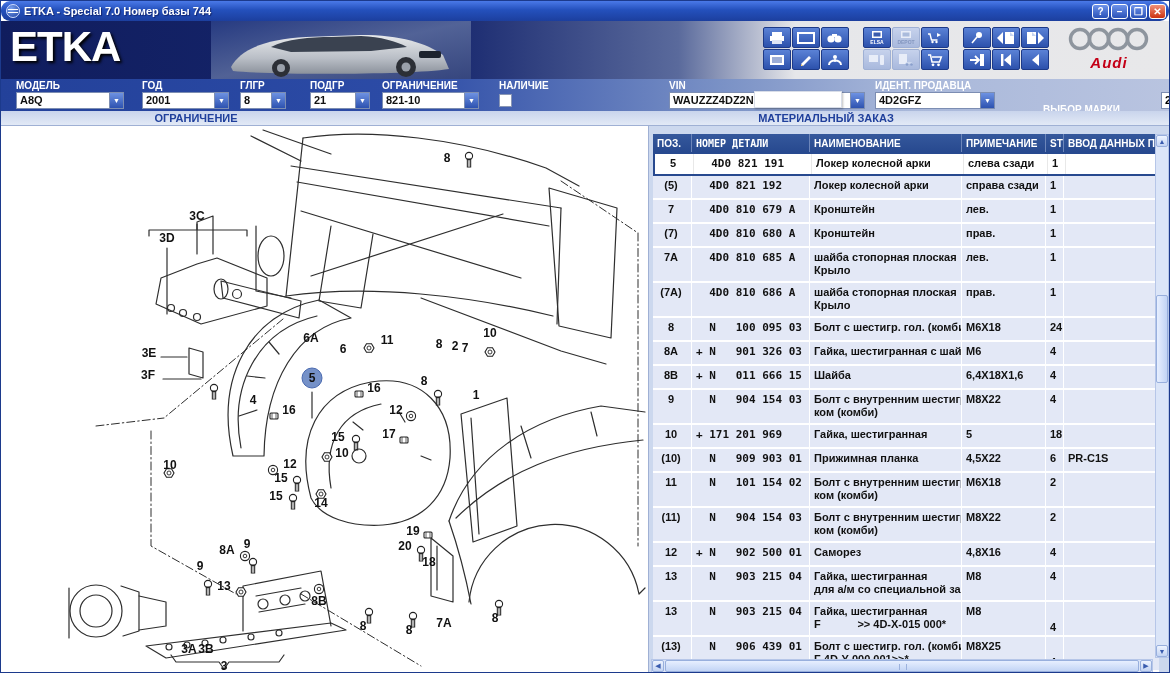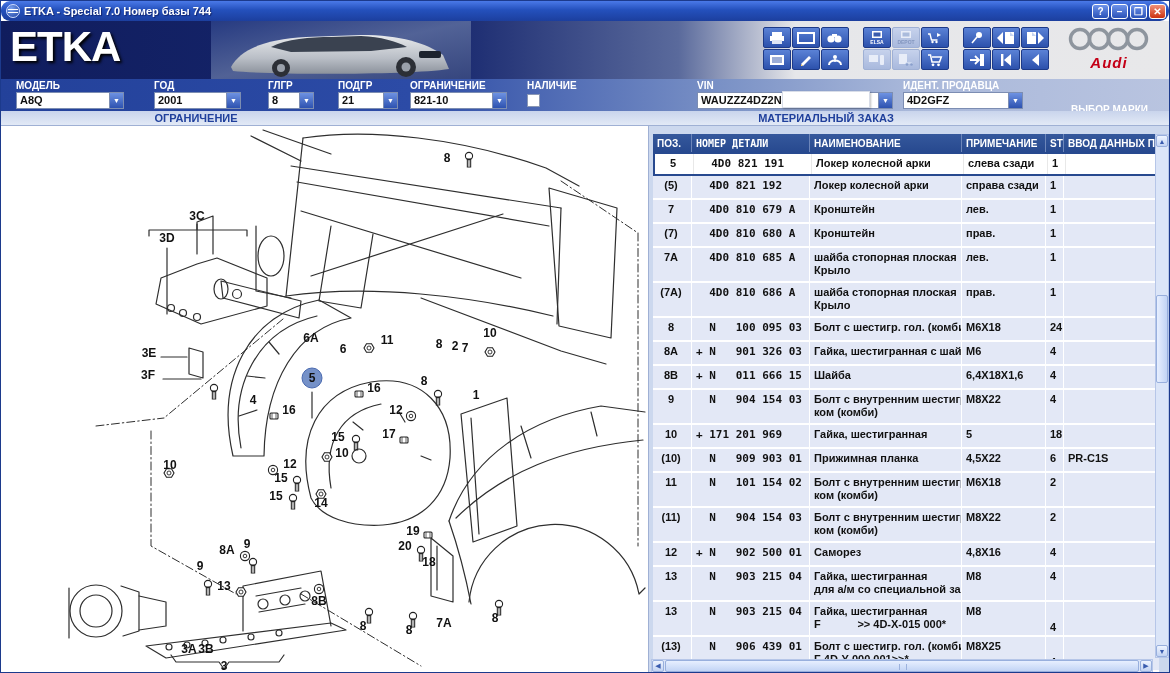--- a/index.html
+++ b/index.html
@@ -30,22 +30,22 @@
   .filterbar{height:32px;background:linear-gradient(90deg,#23419a 0%,#2c4ba6 35%,#7b92c6 62%,#a9b8da 78%,#b9c4e0 100%);display:flex;align-items:flex-start;padding-top:1px;}
   .field{display:flex;flex-direction:column;flex:none;}
   .field .flabel{color:#fff;font-size:10px;font-weight:bold;line-height:12px;white-space:nowrap;}
   .combo{height:17px;background:#fff;border:1px solid #7c8db2;display:flex;align-items:stretch;}
   .combo .val{flex:1;font-size:11px;font-weight:bold;color:#111;padding:1px 2px 0 3px;white-space:nowrap;overflow:hidden;}
   .combo .arr{width:14px;background:linear-gradient(180deg,#6e92e2,#2d52b0);border-left:1px solid #7c8db2;color:#fff;font-size:7px;display:flex;align-items:center;justify-content:center;}
   .chk{width:13px;height:13px;background:#fff;border:1px solid #8a97b5;margin-top:2px;}
   .counterbox{height:17px;background:#fff;border:1px solid #7c8db2;font-size:11px;font-weight:bold;padding:1px 3px 0 3px;}
   
   .field:nth-child(1){margin-left:15px;width:108px;}
-  .field:nth-child(2){margin-left:30px;width:87px;}
-  .field:nth-child(3){margin-left:27px;width:46px;}
+  .field:nth-child(2){margin-left:18px;width:87px;}
+  .field:nth-child(3){margin-left:11px;width:46px;}
   .field:nth-child(4){margin-left:24px;width:60px;}
   .field:nth-child(5){margin-left:12px;width:97px;}
   .field:nth-child(6){margin-left:20px;width:52px;}
   .field:nth-child(7){margin-left:118px;width:196px;}
   .field:nth-child(8){margin-left:10px;width:120px;}
   .field:nth-child(9){margin-left:48px;width:106px;margin-top:24px;}
   .field:nth-child(10){margin-left:12px;width:30px;}
   .vinsel{position:absolute;left:84px;top:-2px;width:88px;height:17px;background:#fff;border:1px solid #d8dde8;box-shadow:1px 1px 2px rgba(0,0,0,.25);}
   
   .tabstrip{height:15px;background:linear-gradient(180deg,#c9d4ec,#e2e9f6);position:relative;border-bottom:1px solid #9fb0d4;}

